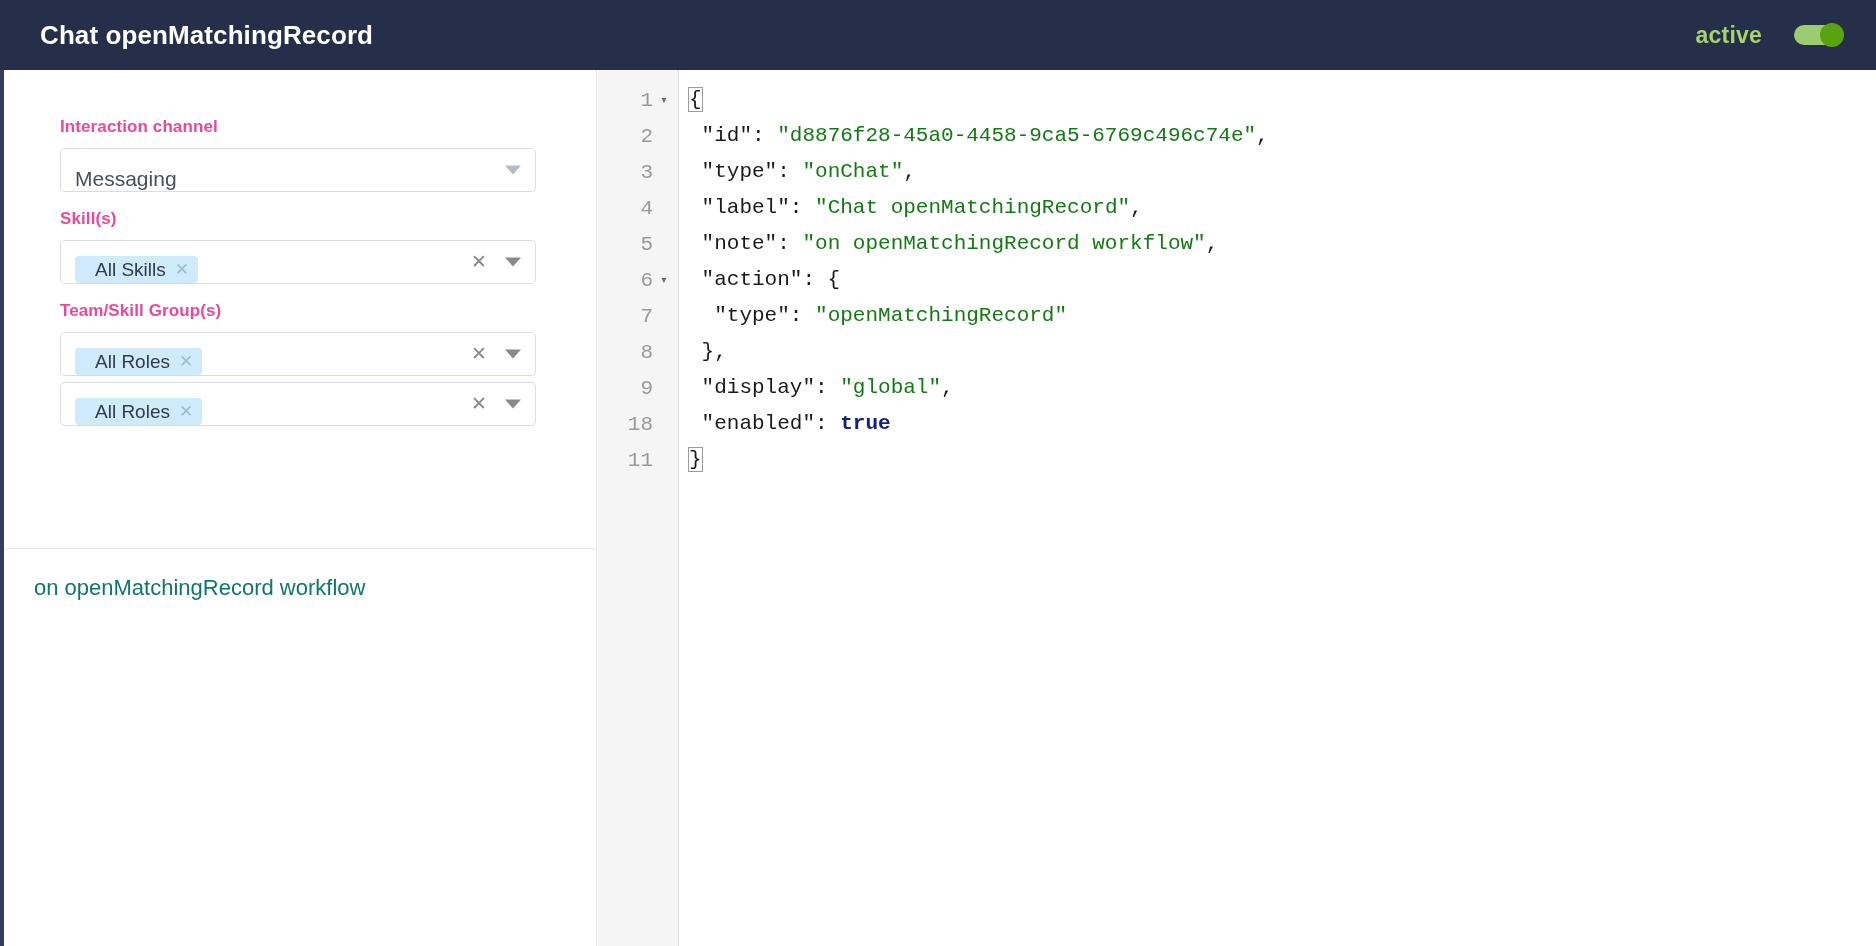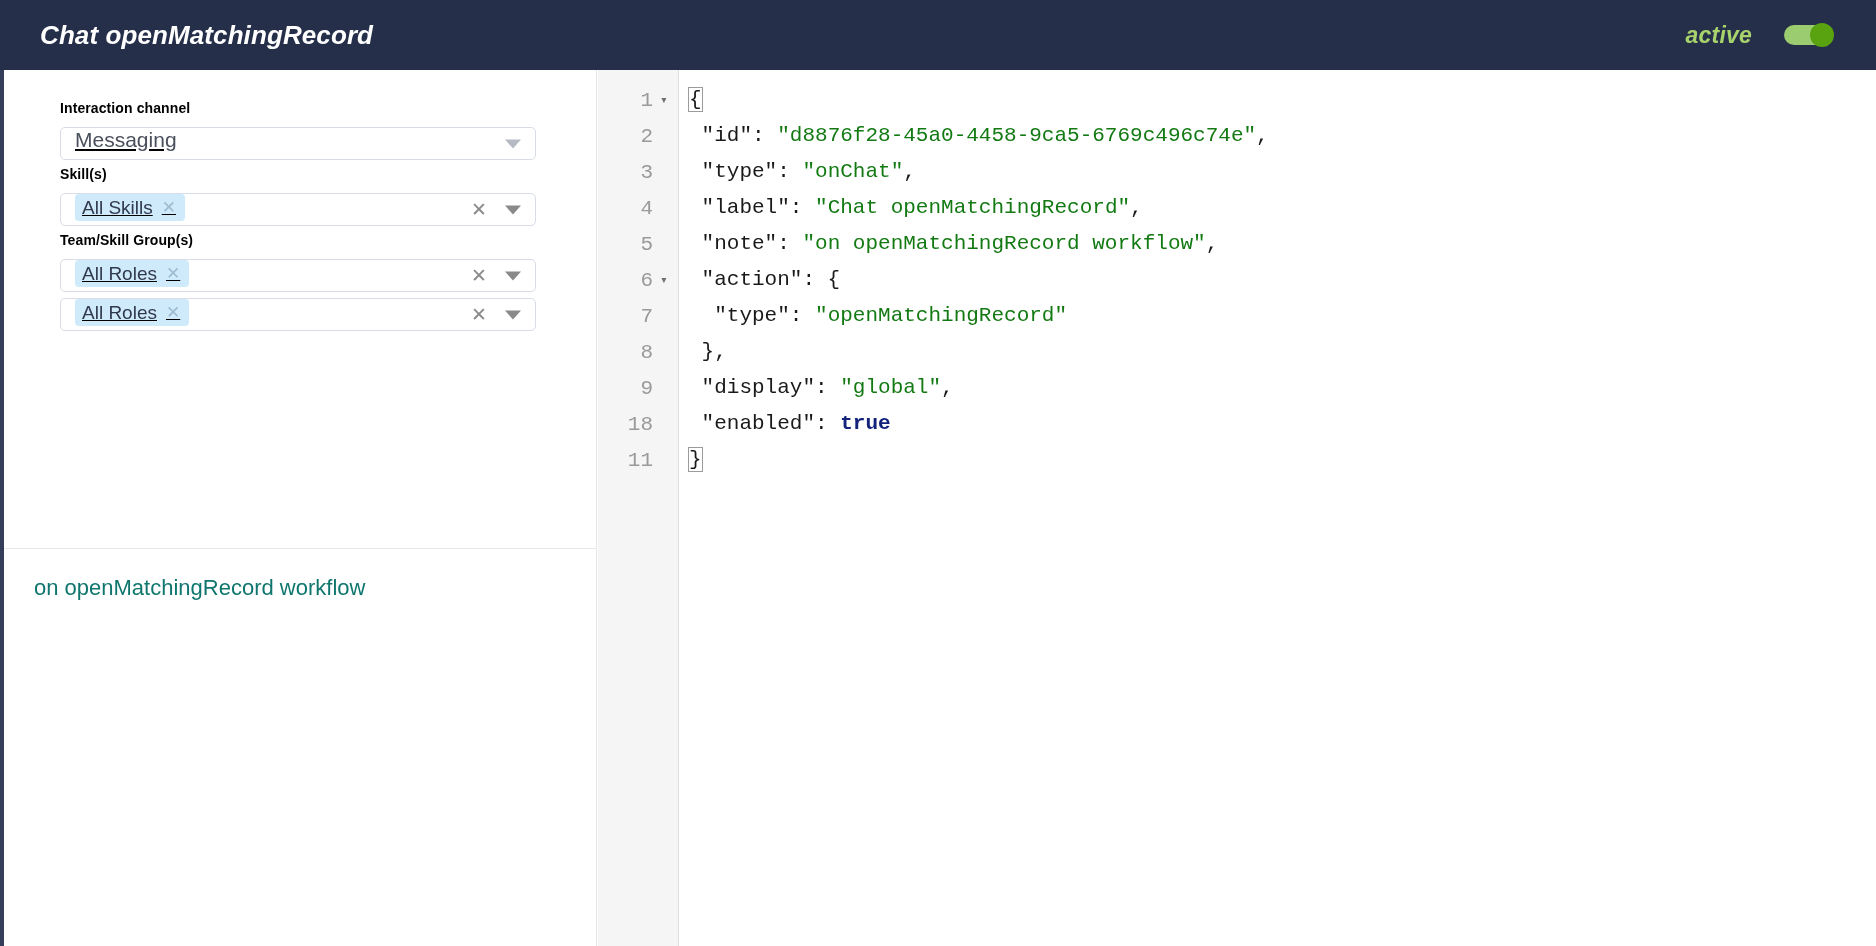--- a/index.html
+++ b/index.html
@@ -20,22 +20,21 @@
 
   
   .titlebar {
     position: absolute;
     left: 0; top: 0;
     width: 1876px; height: 70px;
     background: #252f4a;
     display: flex;
     align-items: center;
     justify-content: space-between;
-    padding: 0 44px 0 40px;
-    font-style: italic;
+    padding: 0 34px 0 40px;
   }
   .titlebar-title {
     color: #ffffff;
     font-size: 26px;
     font-weight: bold;
     letter-spacing: 0.1px;
     white-space: nowrap;
   }
   .titlebar-right {
     display: flex;
@@ -85,38 +84,38 @@
     width: 593px;
     height: 876px;
     background: #ffffff;
     border-right: 1px solid #e6e6e6;
   }
   .form-fields {
     padding: 30px 60px 0 56px;
   }
   .field { margin-bottom: 6px; }
   .field-label {
-    color: #000000;
-    font-size: 14px;
+    color: #ec4899;
+    font-size: 17px;
     font-weight: bold;
     margin-bottom: 11px;
     letter-spacing: 0.1px;
+    margin-top: 17px;
   }
 
   .control {
     position: relative;
-    height: 33px;
+    height: 44px;
     border: 1px solid #d8dce6;
     border-radius: 5px;
     background: #ffffff;
     display: flex;
-    align-items: flex-start;
+    align-items: flex-end;
     padding: 0 14px;
     cursor: pointer;
-    text-decoration: underline;
   }
   .control-value {
     color: #4a4f5c;
     font-size: 21px;
     font-weight: normal;
     white-space: nowrap;
   }
 
   .caret {
     position: absolute;
@@ -141,21 +140,21 @@
     line-height: 17px;
     text-align: center;
     font-family: "Liberation Sans", sans-serif;
   }
 
   .chip {
     display: inline-flex;
     align-items: center;
     gap: 9px;
     height: 27px;
-    padding: 0 9px 0 7px;
+    padding: 0 9px 0 20px;
     border-radius: 4px;
     background: #cfeafb;
   }
   .chip-label {
     color: #31394d;
     font-size: 19px;
     white-space: nowrap;
   }
   .chip-x {
     color: #9fbcd1;

